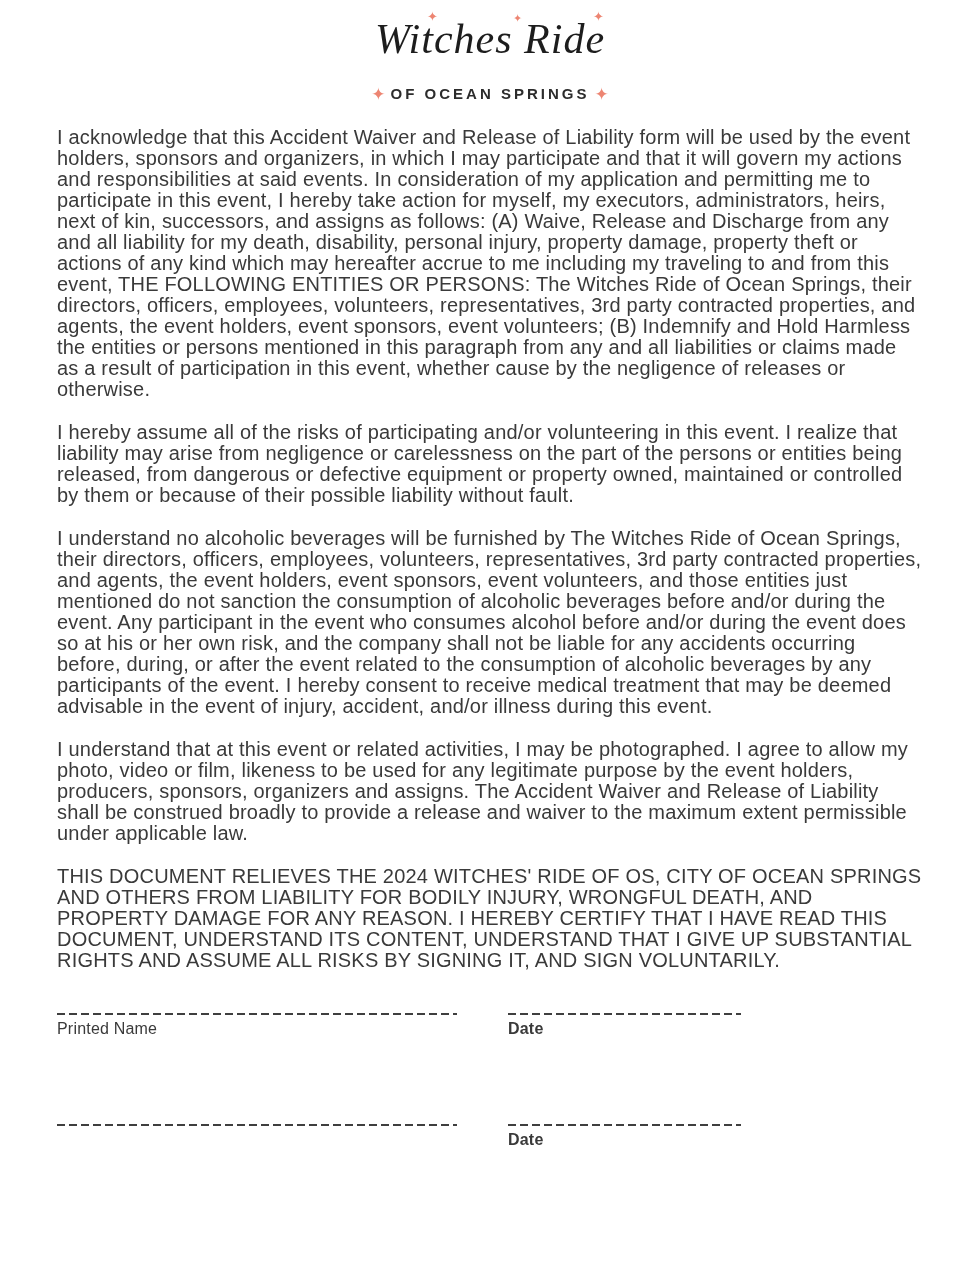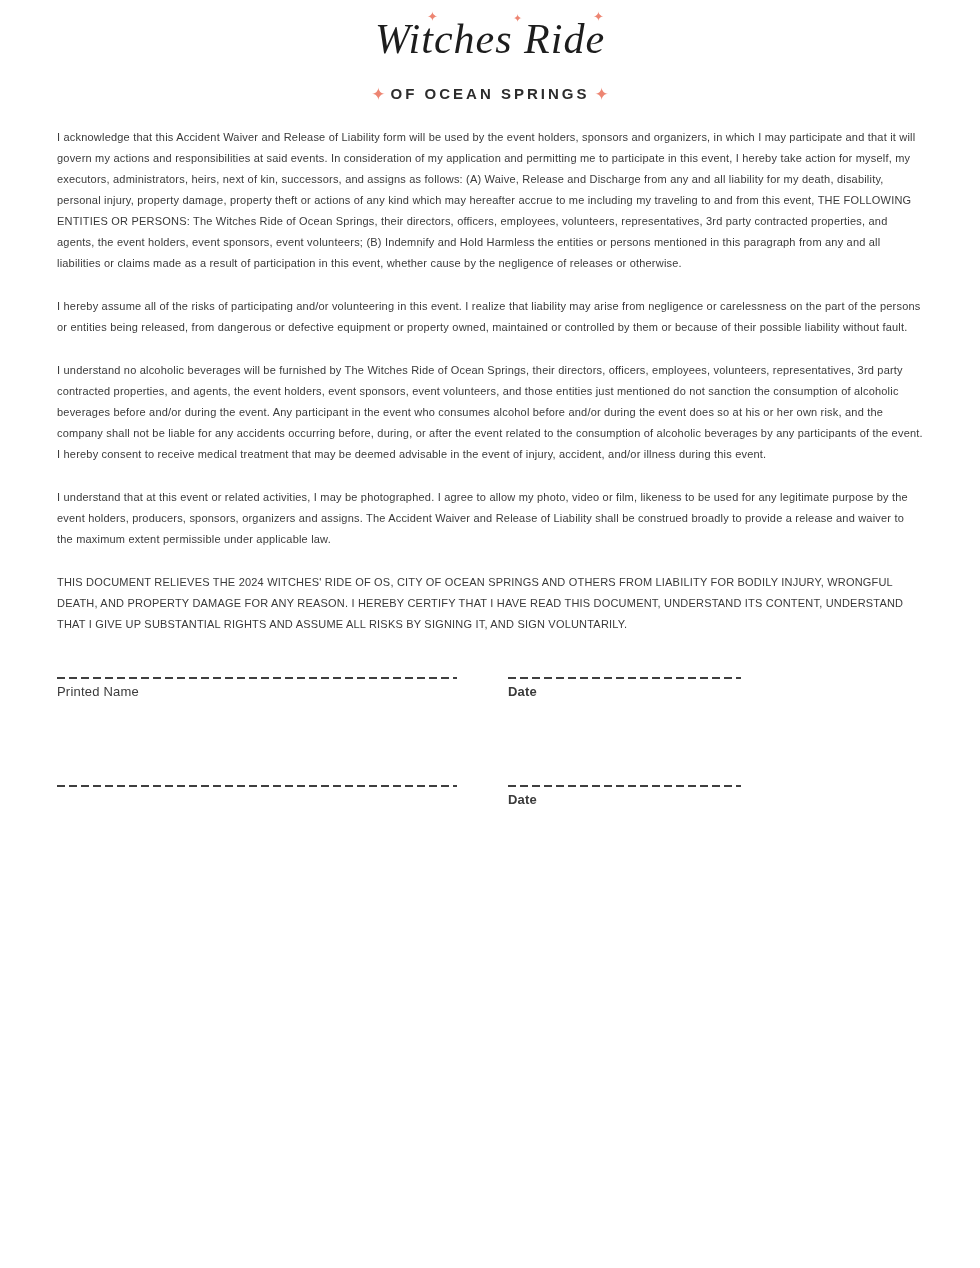--- a/index.html
+++ b/index.html
@@ -74,21 +74,21 @@
     color: #3a3a3a;
     letter-spacing: 0.2px;
   }
 
   
   .doc-body {
     margin-top: 22px;
   }
   .doc-body p {
     margin: 0 0 22px 0;
-    font-size: 11px;
+    font-size: 20px;
     line-height: 21px;
     letter-spacing: 0.2px;
     color: #3a3a3a;
   }
 
   
   .sig-section {
     margin-top: 42px;
   }
   .sig-row {
@@ -99,21 +99,21 @@
     margin-top: 86px;
   }
   .sig-col-left  { width: 400px; margin-right: 51px; }
   .sig-col-right { width: 233px; font-weight: bold; }
   .sig-line {
     height: 2px;
     background: repeating-linear-gradient(90deg, #3f3f3f 0 8px, transparent 8px 12px);
   }
   .sig-label {
     margin-top: 5px;
-    font-size: 13px;
+    font-size: 16px;
     color: #3a3a3a;
     letter-spacing: 0.2px;
   }
 </style>
 </head>
 <body>
 
 <div class="page">
 
   <div class="logo-block">

